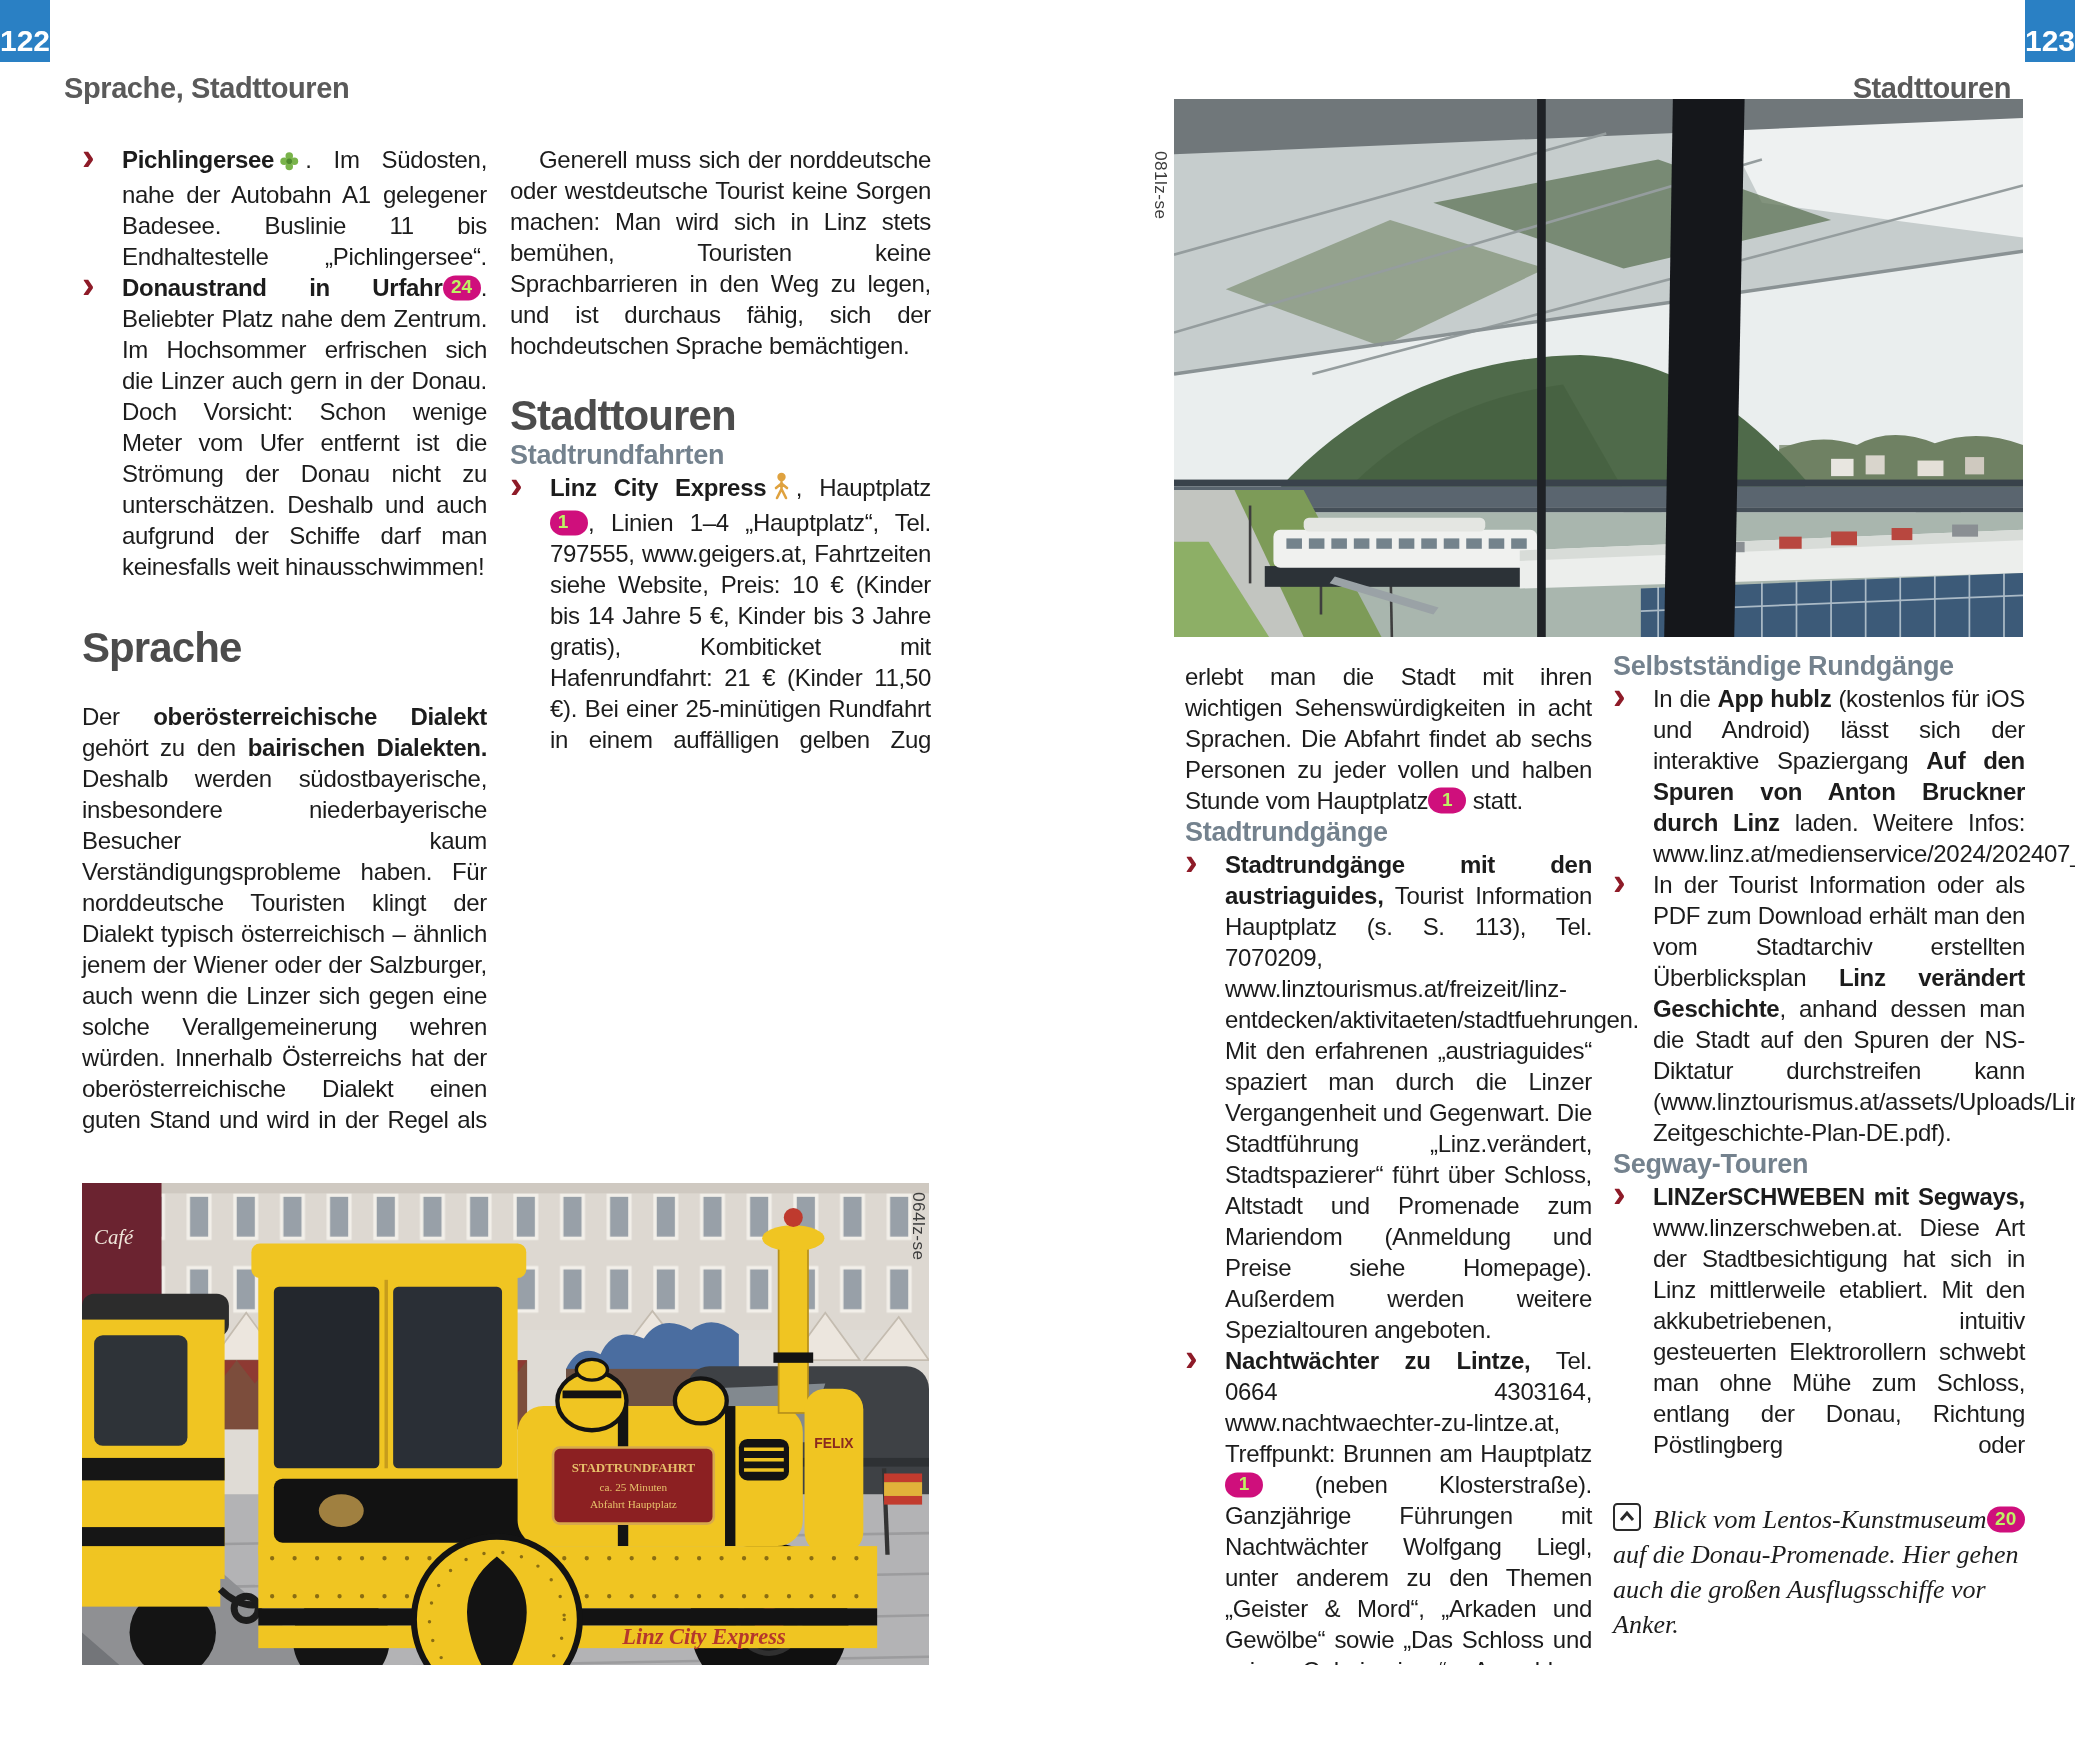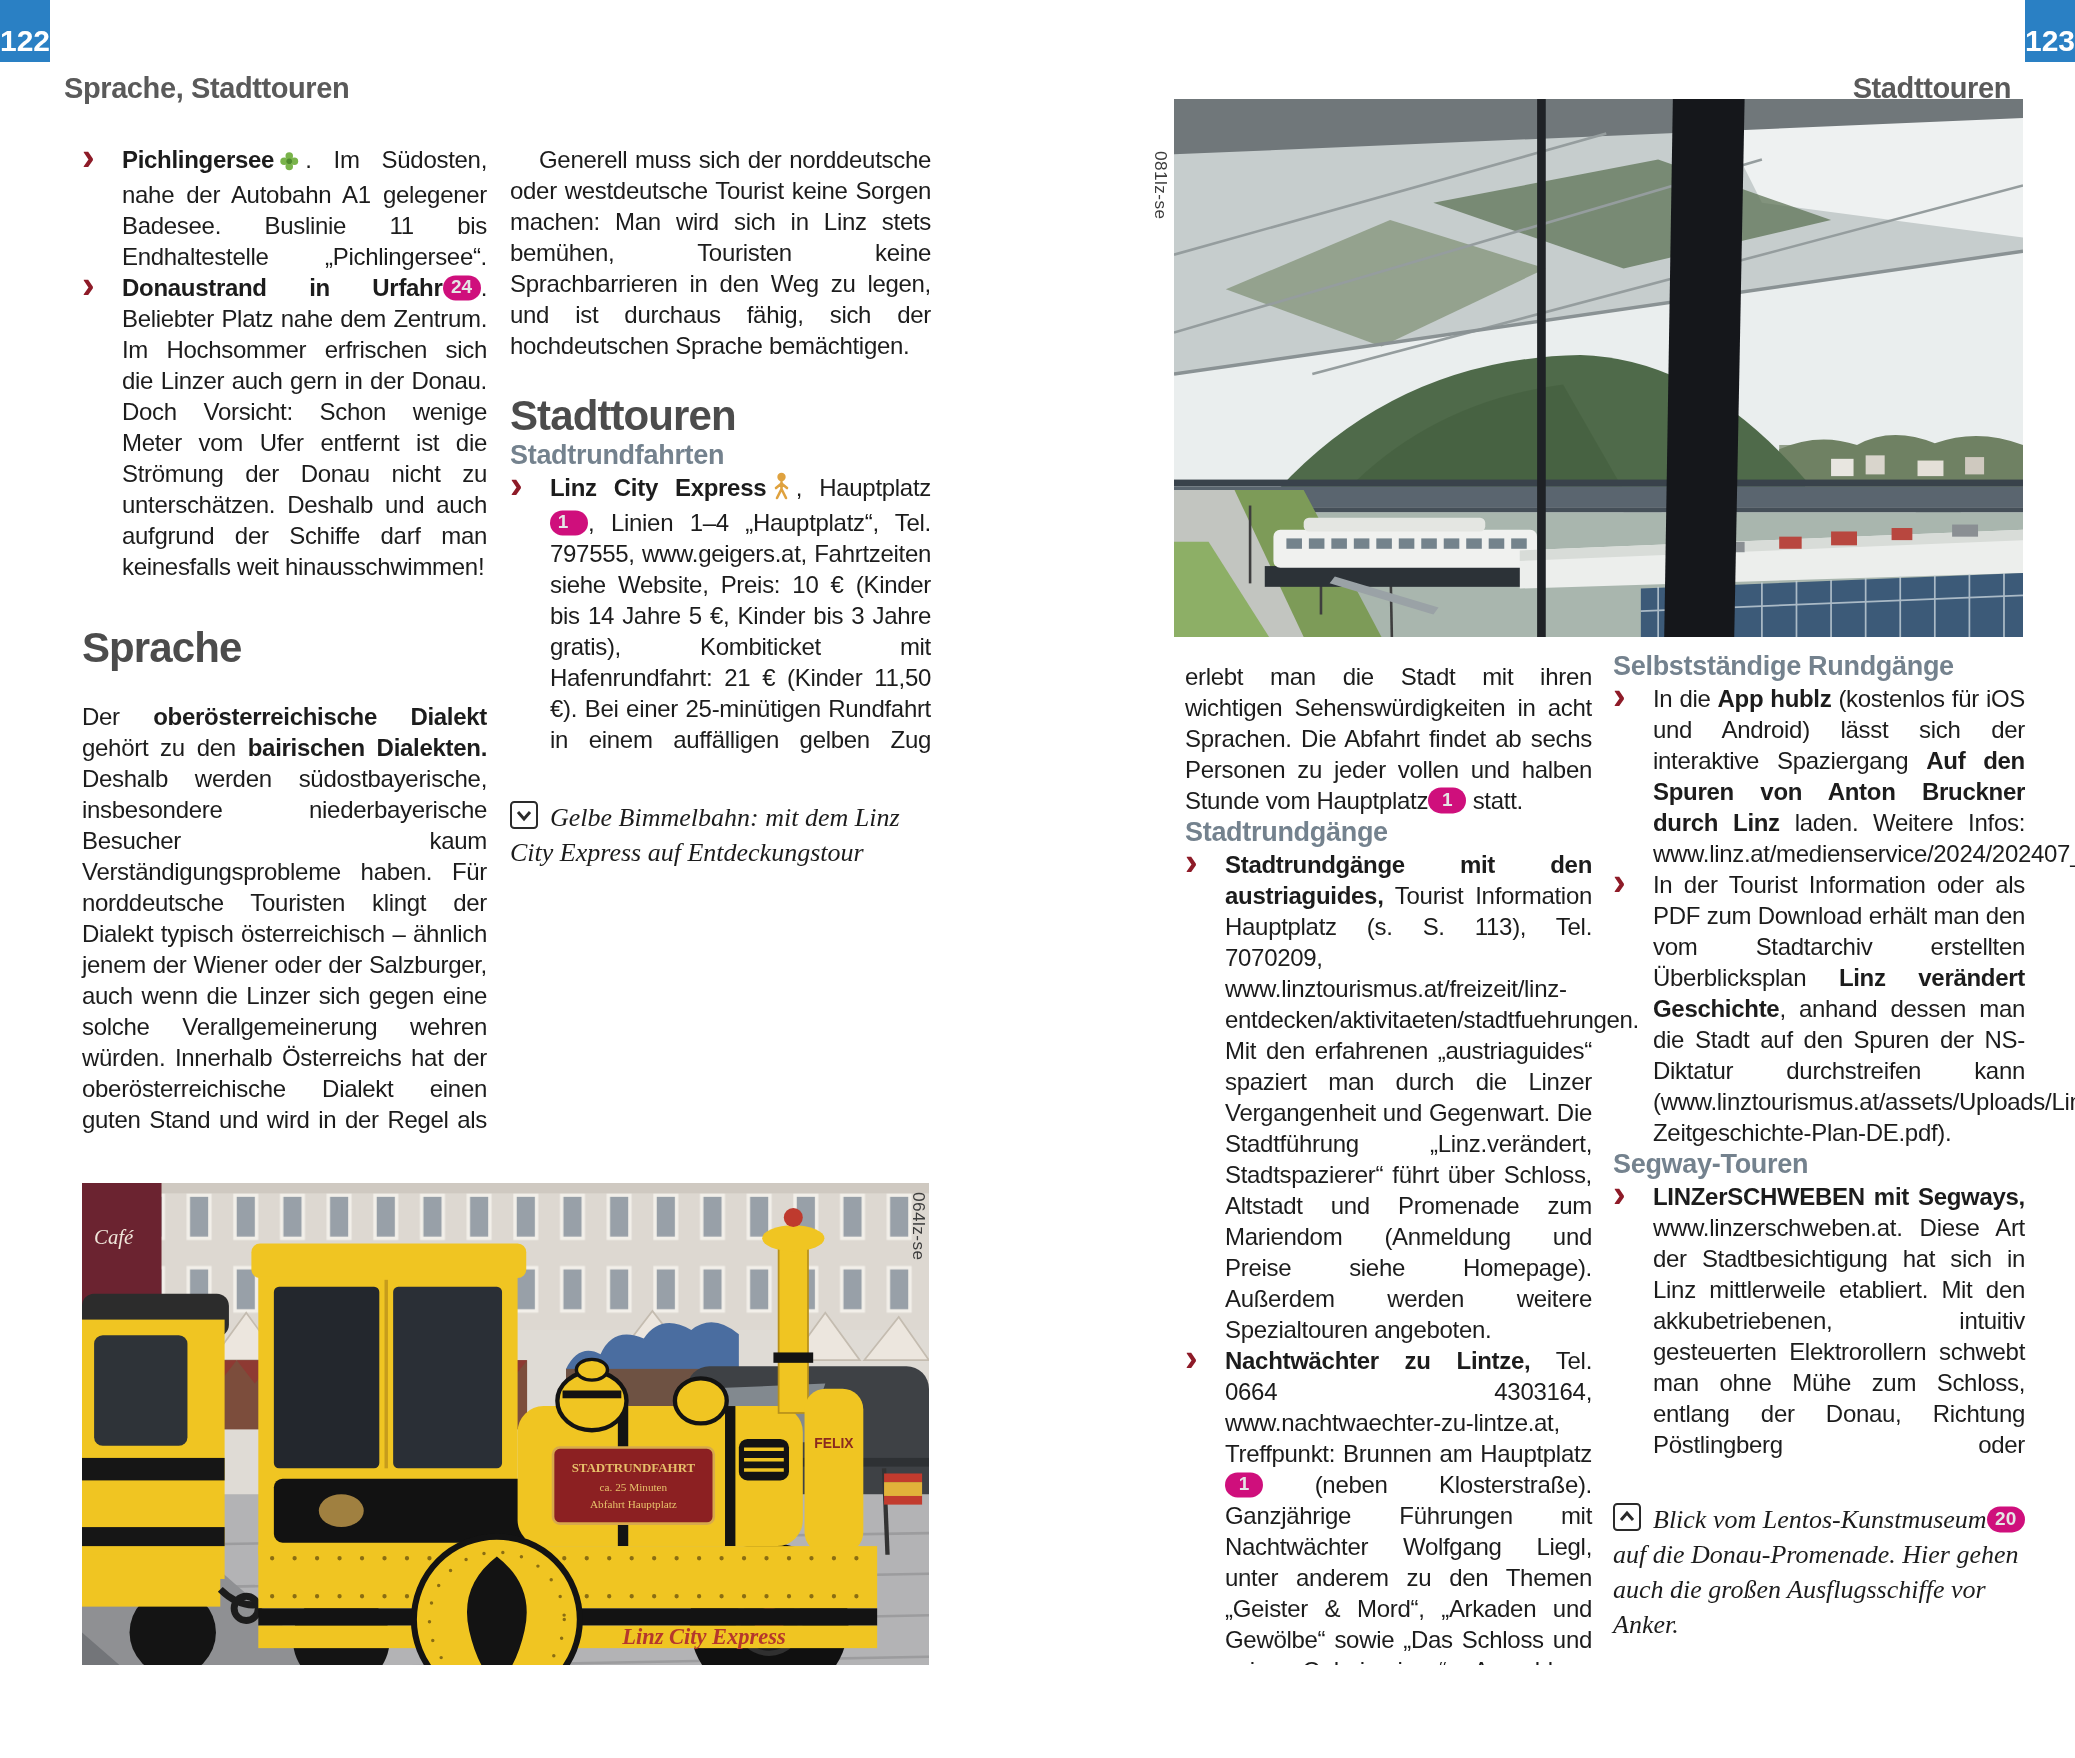--- a/index.html
+++ b/index.html
@@ -29,21 +29,21 @@
   h2.subsection{font-size:27px;font-weight:bold;color:#74828e;margin:0;letter-spacing:-0.3px;line-height:33px;text-align:left;}
 
   .mt18{margin-top:30px;} .mt36{margin-top:31px;} .mt40{margin-top:35px;} .mt44{margin-top:38px;}
   .mt46{margin-top:40px;} .mt14{margin-top:12px;} .mt52{margin-top:45px;} .mt54{margin-top:47px;} .mt48{margin-top:42px;}
 
   .bullet{position:relative;padding-left:40px;margin:0;}
   .bullet::before{content:"›";position:absolute;left:0;top:-6px;color:#8e1b28;font-weight:bold;font-size:38px;line-height:38px;}
 
   .seg-b{font-weight:bold;}
 
-  .badge{display:inline-block;background:#cf0f7c;color:#e5e5e5;font-weight:bold;font-style:normal;
+  .badge{display:inline-block;background:#cf0f7c;color:#bef264;font-weight:bold;font-style:normal;
          font-family:"Liberation Sans",sans-serif;font-size:19px;line-height:22.5px;min-width:22.5px;
          padding:1.7px 7.8px;border-radius:14.7px;text-align:center;transform:translateY(-2.6px);letter-spacing:0;}
 
   .inline-icon{display:inline-block;margin:0 4.3px;vertical-align:-4.3px;}
 
   .caption{font-family:"Liberation Serif",serif;font-style:italic;font-size:26px;line-height:35px;
            letter-spacing:0;text-align:left;}
   .caption-icon{display:inline-block;width:24px;height:24px;border:2.6px solid #2a2a2a;border-radius:4.3px;
                 margin-right:12px;vertical-align:-2.6px;font-style:normal;}
   .caption-icon svg{display:block;width:100%;height:100%;}
@@ -80,25 +80,20 @@
   </div>
 
   <div class="col col-l2">
     <p class="para indent"><span>Generell muss sich der norddeutsche oder westdeutsche Tourist keine Sorgen machen: Man wird sich in Linz stets bemühen, Touristen keine Sprachbarrieren in den Weg zu legen, und ist durchaus fähig, sich der hochdeutschen Sprache bemächtigen.</span></p>
     <h1 class="section mt36" style="margin-top:31px;">Stadttouren</h1>
     <h2 class="subsection mt40">Stadtrundfahrten</h2>
     <div class="bullet cont mt44"><span class="seg-b">Linz City Express</span><span class="inline-icon"><svg width="21" height="28" viewBox="0 0 20 28">
             <circle cx="10" cy="5" r="4.2" fill="#dfa23f"></circle>
             <path d="M10 10 L10 17 M10 11.5 L4.5 16 M10 11.5 L15.5 16 M10 17 L5.5 26 M10 17 L14.5 26" stroke="#dfa23f" stroke-width="2.6" fill="none" stroke-linecap="round"></path>
           </svg></span><span>, Hauptplatz</span><span class="badge">1</span><span>, Linien 1–4 „Hauptplatz“, Tel. 797555, www.geigers.at, Fahrtzeiten siehe Website, Preis: 10 € (Kinder bis 14 Jahre 5 €, Kinder bis 3 Jahre gratis), Kombiticket mit Hafenrundfahrt: 21 € (Kinder 11,50 €). Bei einer 25-minütigen Rundfahrt in einem auffälligen gelben Zug</span></div>
-    <div class="caption mt52">
-      <span class="caption-icon"><svg viewBox="0 0 24 24">
-            <polyline points="6,9 12,16 18,9" fill="none" stroke="#2a2a2a" stroke-width="3"></polyline>
-          </svg></span><span><span>Gelbe Bimmelbahn: mit dem Linz City Express auf Entdeckungstour</span></span>
-    </div>
   </div>
 
   <div class="photo" style="left:82px;top:1183px;width:847px;height:517px;" aria-label="Gelber Stadtrundfahrt-Zug „Linz City Express“ am Hauptplatz">
     <svg class="scene" viewBox="0 0 980 598" width="847" height="517" preserveAspectRatio="none">
       <defs>
         <pattern id="winpat" width="54" height="84" patternUnits="userSpaceOnUse">
           <rect width="54" height="84" fill="#ddd8d1"></rect>
           <rect x="15" y="14" width="25" height="50" fill="#98a0a8" stroke="#f2efe9" stroke-width="4"></rect>
         </pattern>
       </defs>

